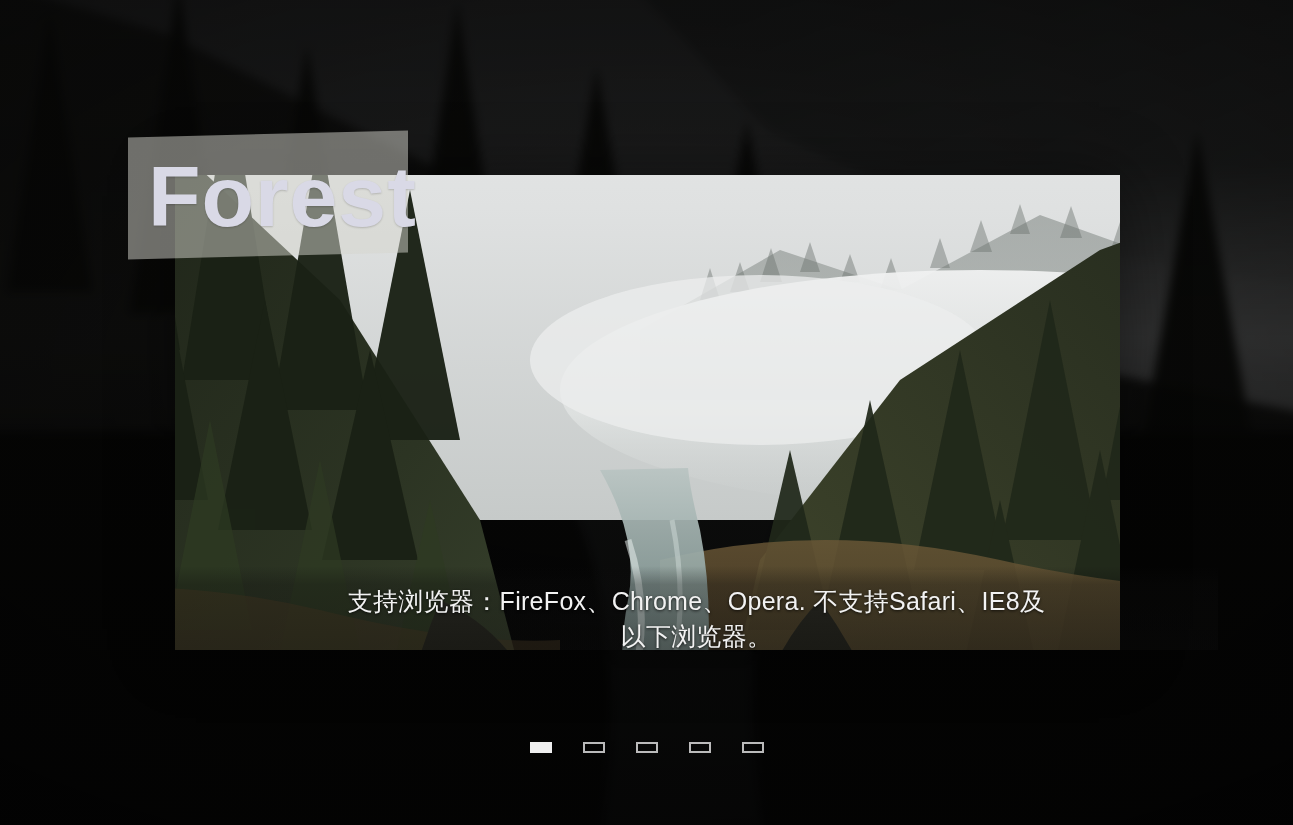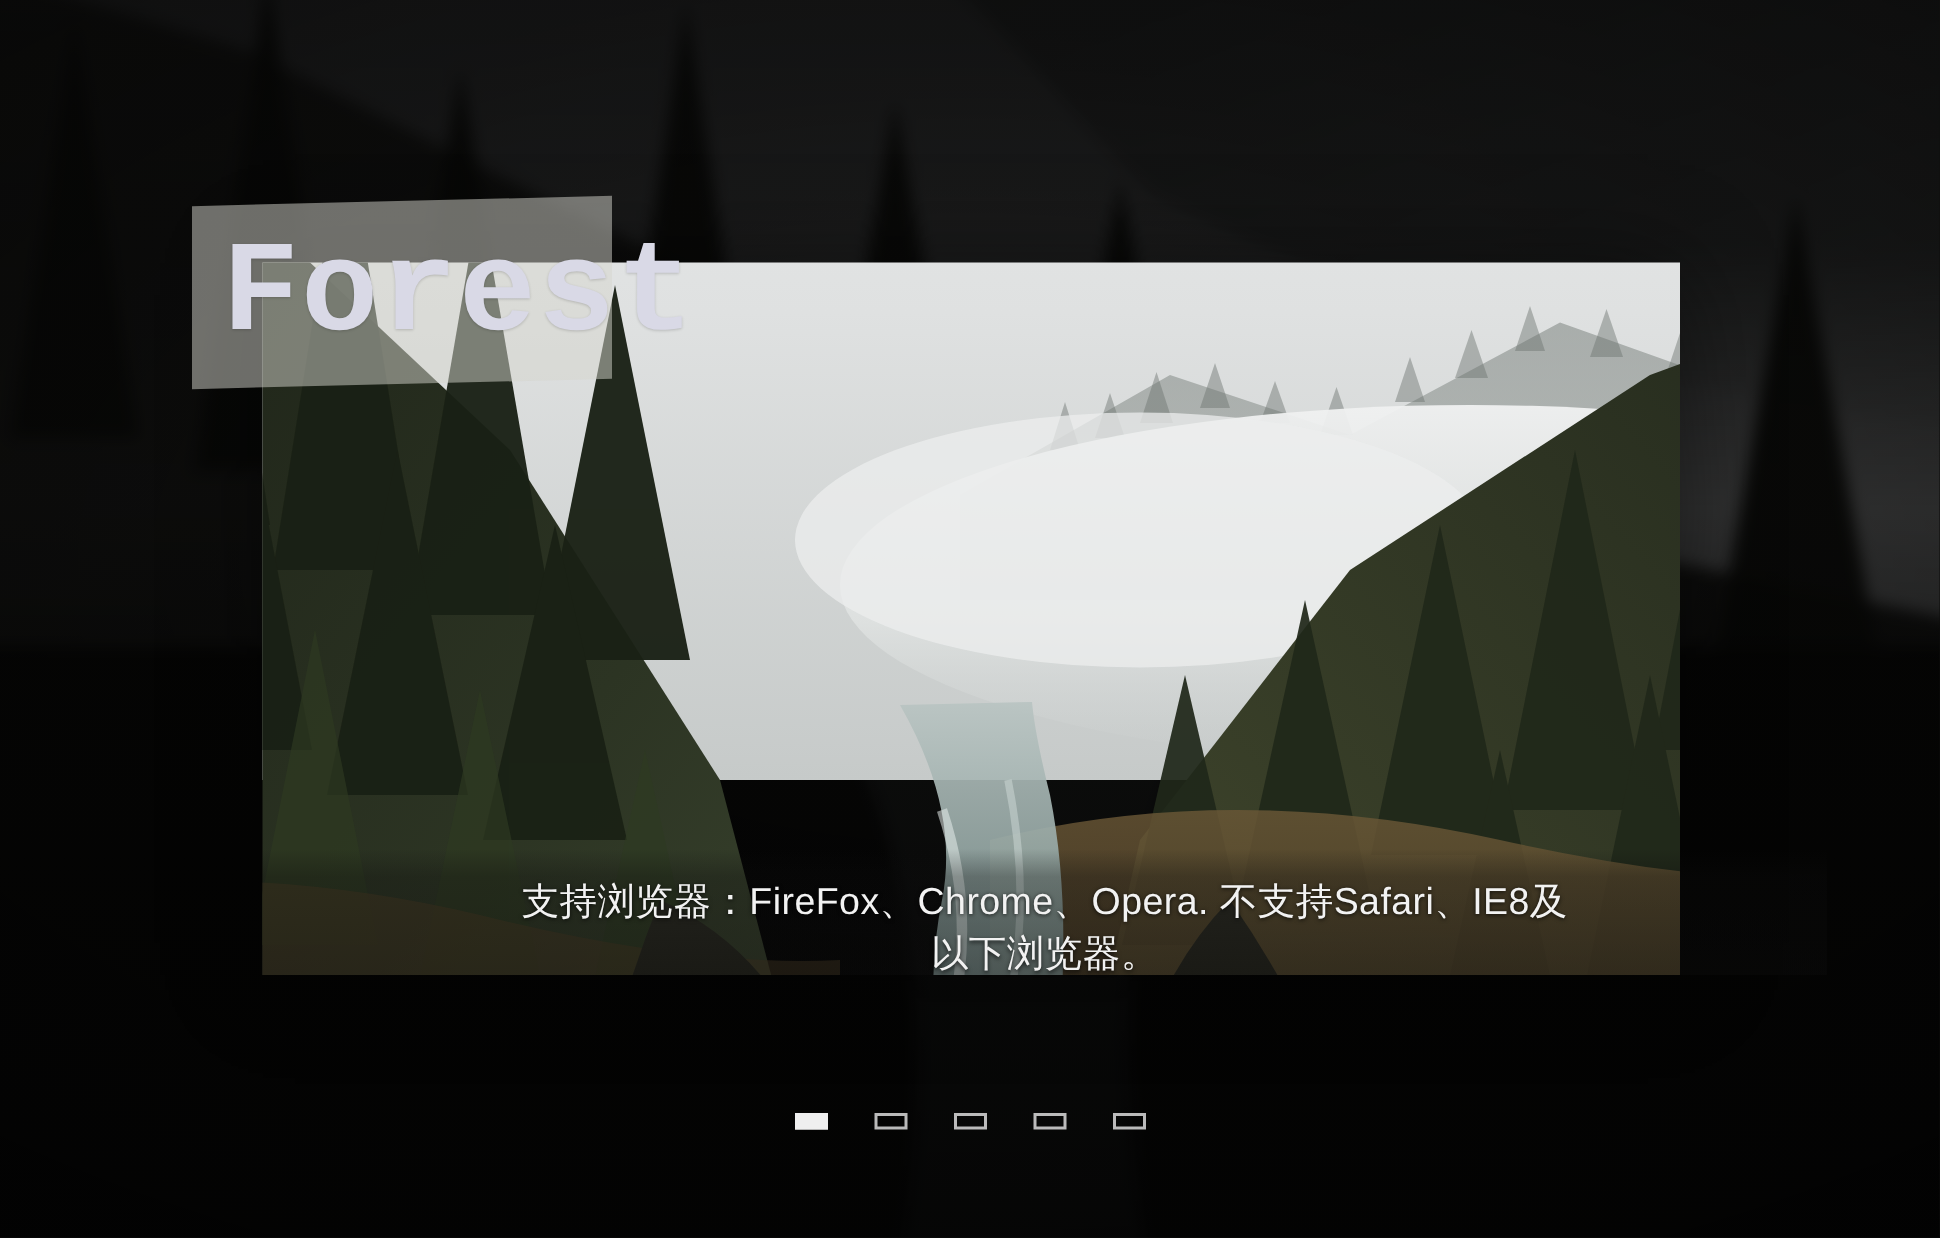--- a/index.html
+++ b/index.html
@@ -61,21 +61,21 @@
     left: 128px; top: 134px;
     width: 280px; height: 122px;
     background: rgba(214, 214, 206, 0.50);
     transform: skewY(-1.4deg);
     z-index: 6;
   }
   .title-text {
     position: absolute;
     left: 148px; top: 150px;
     width: 420px;
-    font-family: Liberation Mono, monospace;
+    font-family: Liberation Sans, sans-serif;
     font-weight: 700;
     font-size: 86px;
     line-height: 92px;
     letter-spacing: 1px;
     color: #d9d9e6;
     z-index: 7;
     white-space: nowrap;
     text-shadow: 0 1px 2px rgba(0,0,0,0.18);
   }
 

